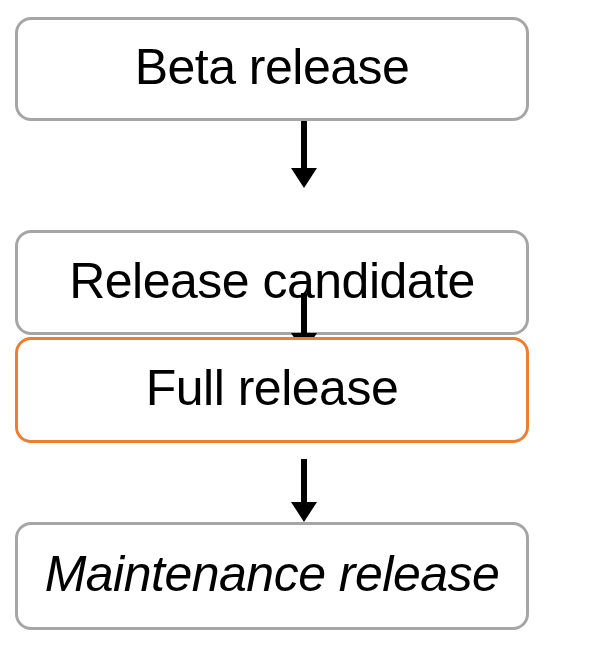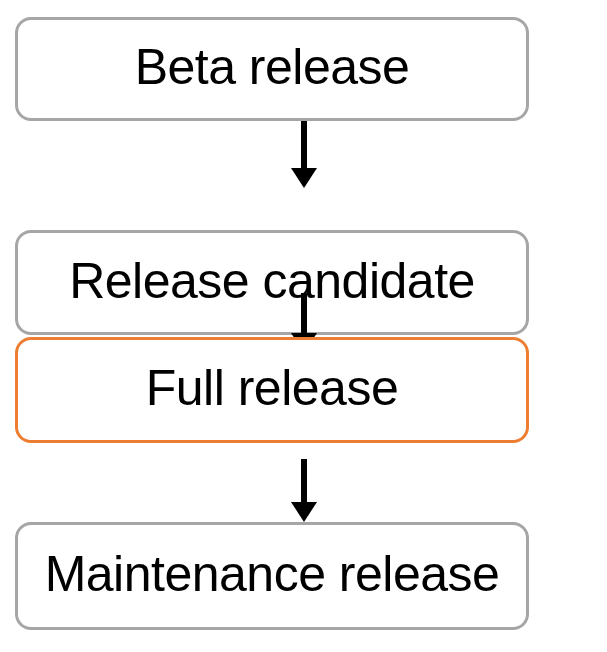--- a/index.html
+++ b/index.html
@@ -88,17 +88,17 @@
 
   <div class="flow-node node-3" style="border-color: rgb(237, 125, 49);">
     <span class="node-label">Full release</span>
   </div>
 
   <div class="flow-arrow arrow-3">
     <div class="arrow-shaft"></div>
     <div class="arrow-head"></div>
   </div>
 
-  <div class="flow-node node-4" style="border-color: rgb(166, 166, 166);">
+  <div class="flow-node node-4" style="border-color: rgb(166, 166, 166); font-style: italic;">
     <span class="node-label">Maintenance release</span>
   </div>
 
 </div>
 
 </body></html>

